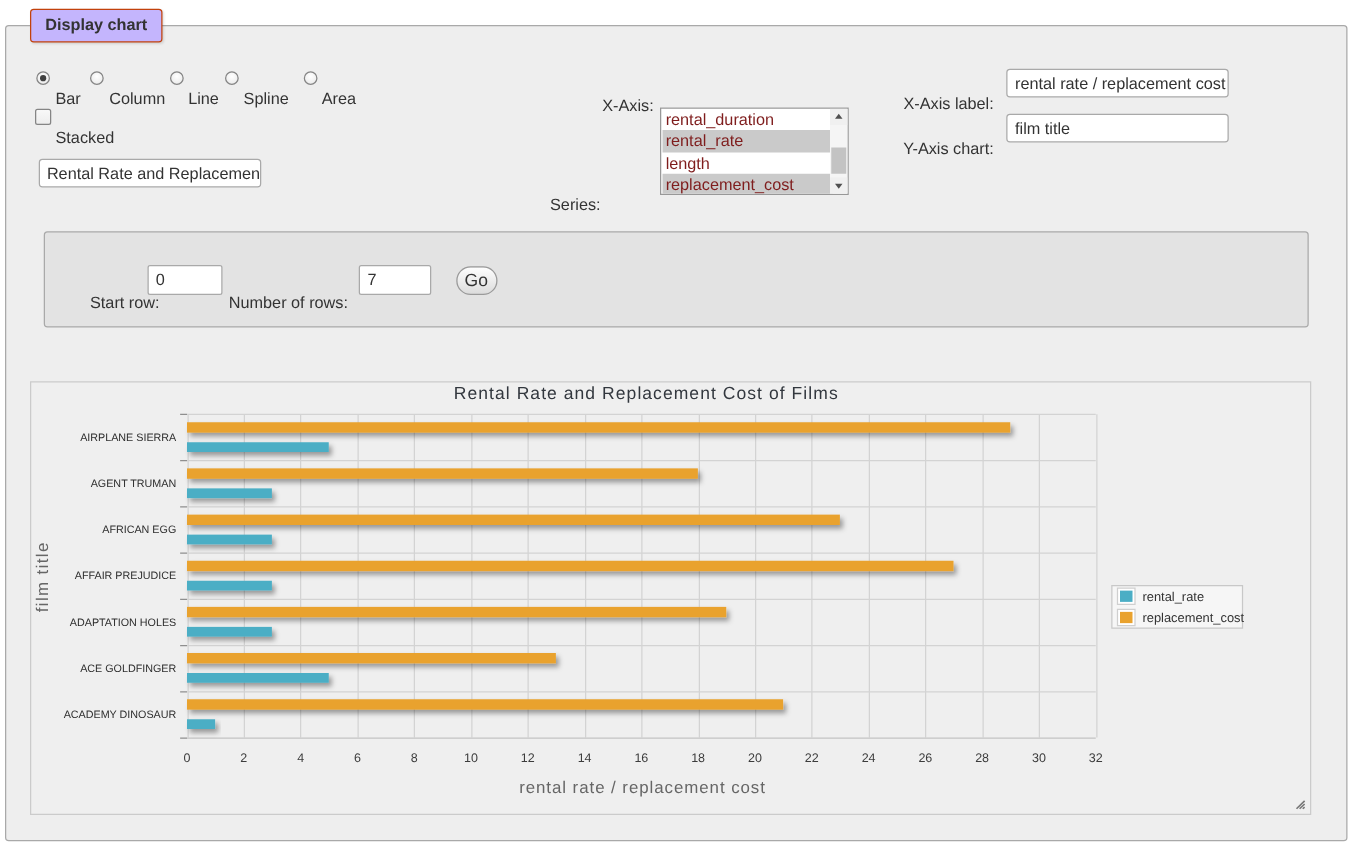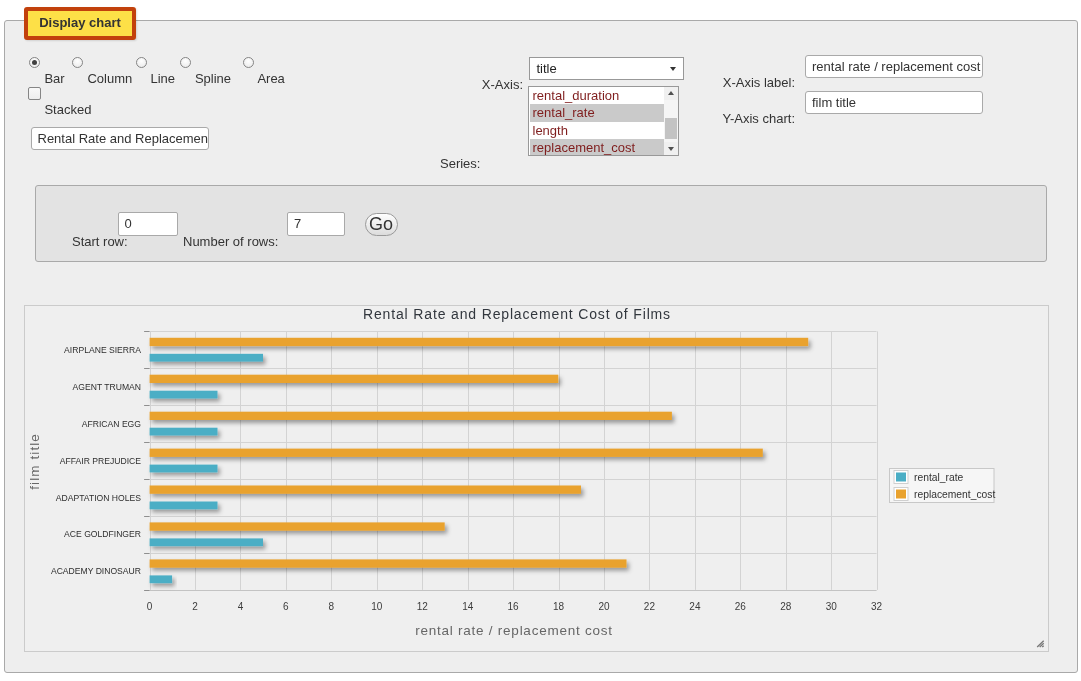--- a/index.html
+++ b/index.html
@@ -1,33 +1,33 @@
 <!DOCTYPE html>
 <html><head><meta charset="utf-8"><title>Display chart</title><style>
 html,body{margin:0;padding:0;background:#fff;}
 #page{position:relative;width:1081px;height:681px;font-family:"Liberation Sans",sans-serif;overflow:hidden;}
 .abs{position:absolute;}
 #fieldset{left:4px;top:20px;width:1072px;height:651px;background:#eeeeee;border:1px solid #a9a9a9;border-radius:3px;}
-#legendbox{left:24px;top:7px;width:104px;height:25px;background:#fde047;border:4px solid #c2410c;border-radius:3px;z-index:3;
+#legendbox{left:24px;top:7px;width:104px;height:25px;background:#c4b5fd;border:1px solid #c2410c;border-radius:3px;z-index:3;
   font-size:13px;font-weight:bold;color:#333;text-align:center;line-height:23px;box-shadow:1px 1px 2px rgba(0,0,0,0.12);}
 .flabel{position:absolute;font-size:13px;color:#333;line-height:16px;margin-top:16px;}
 .radio{position:absolute;width:9px;height:9px;border:1px solid #858585;border-radius:50%;
   background:radial-gradient(circle at 50% 35%, #ffffff 0%, #ededed 75%, #e0e0e0 100%);}
 .rdot{position:absolute;left:2px;top:2px;width:5px;height:5px;border-radius:50%;background:#404040;}
 .checkbox{position:absolute;width:11px;height:11px;border:1px solid #858585;border-radius:2px;
   background:linear-gradient(#f8f8f8,#ededed);}
 .tinput{position:absolute;background:#fff;border:1px solid #a9a9a9;border-radius:3px;font-size:13px;color:#333;
   line-height:21px;padding:0 6px;white-space:nowrap;overflow:hidden;}
 .selectbox{position:absolute;background:#fff;border:1px solid #989898;font-size:13px;color:#222;
   line-height:21px;padding:0 7px;}
 .selarrow{position:absolute;right:7px;top:9px;width:0;height:0;border-left:3px solid transparent;
   border-right:3px solid transparent;border-top:4.5px solid #333;}
 #toolbar{left:35px;top:185px;width:1010px;height:75px;background:#e3e3e3;border:1px solid #a9a9a9;border-radius:3px;}
 #gobtn{position:absolute;left:364.5px;top:212.5px;width:31px;height:21px;border:1px solid #9a9a9a;border-radius:12px;
-  background:linear-gradient(#fefefe,#dcdcdc);font-size:18px;color:#333;text-align:center;line-height:21px;}
+  background:linear-gradient(#fefefe,#dcdcdc);font-size:14px;color:#333;text-align:center;line-height:21px;}
 #chartbox{left:24px;top:305px;width:1023px;height:345px;background:#efefef;border:1px solid #cbcbcb;}
 #listbox{left:527.5px;top:85.5px;width:149px;height:68px;background:#fff;border:1px solid #989898;overflow:hidden;}
 .opt{position:absolute;left:1px;width:133px;height:17.3px;font-size:13px;color:#7f1d1d;line-height:17.3px;padding-left:3px;}
 .optsel{background:#cacaca;}
 #sbar{position:absolute;right:0;top:0;width:14px;height:68px;background:#f5f5f5;}
 .sbtn{position:absolute;left:0;width:14px;height:13px;background:#f0f0f0;color:#505050;text-align:center;}
 .sarr{display:block;margin:0 auto;width:0;height:0;}
 #sthumb{position:absolute;left:1px;top:31px;width:12px;height:21px;background:#c3c3c3;}
 </style></head>
 <body>
@@ -44,21 +44,20 @@
     <span class="flabel" style="left:150.5px;top:55px;">Line</span>
     <span class="radio" style="left:179.9px;top:57.3px;"></span>
     <span class="flabel" style="left:194.9px;top:55px;">Spline</span>
     <span class="radio" style="left:242.7px;top:57.3px;"></span>
     <span class="flabel" style="left:257.4px;top:55px;">Area</span>
   <span class="checkbox" style="left:27.9px;top:87.4px;"></span>
   <span class="flabel" style="left:44.4px;top:86px;">Stacked</span>
   <div class="tinput" style="left:30.5px;top:127px;width:164px;height:21px;">Rental Rate and Replacement Cost</div>
 
   <span class="flabel" style="left:440px;top:61px;width:83px;text-align:right;">X-Axis:</span>
-  <div class="selectbox" style="left:528.5px;top:57px;width:139px;height:21px;">title<span class="selarrow"></span></div>
 
   <div class="abs" id="listbox">
     <div class="opt" style="top:0.5px;">rental_duration</div>
     <div class="opt optsel" style="top:17.8px;">rental_rate</div>
     <div class="opt" style="top:35.1px;">length</div>
     <div class="opt optsel" style="top:52.4px;">replacement_cost</div>
     <div id="sbar">
       <div class="sbtn" style="top:0;">
           <span class="sarr" style="margin-top:4px;border-left:3.5px solid transparent;border-right:3.5px solid transparent;border-bottom:4px solid #505050;"></span>
         </div>

